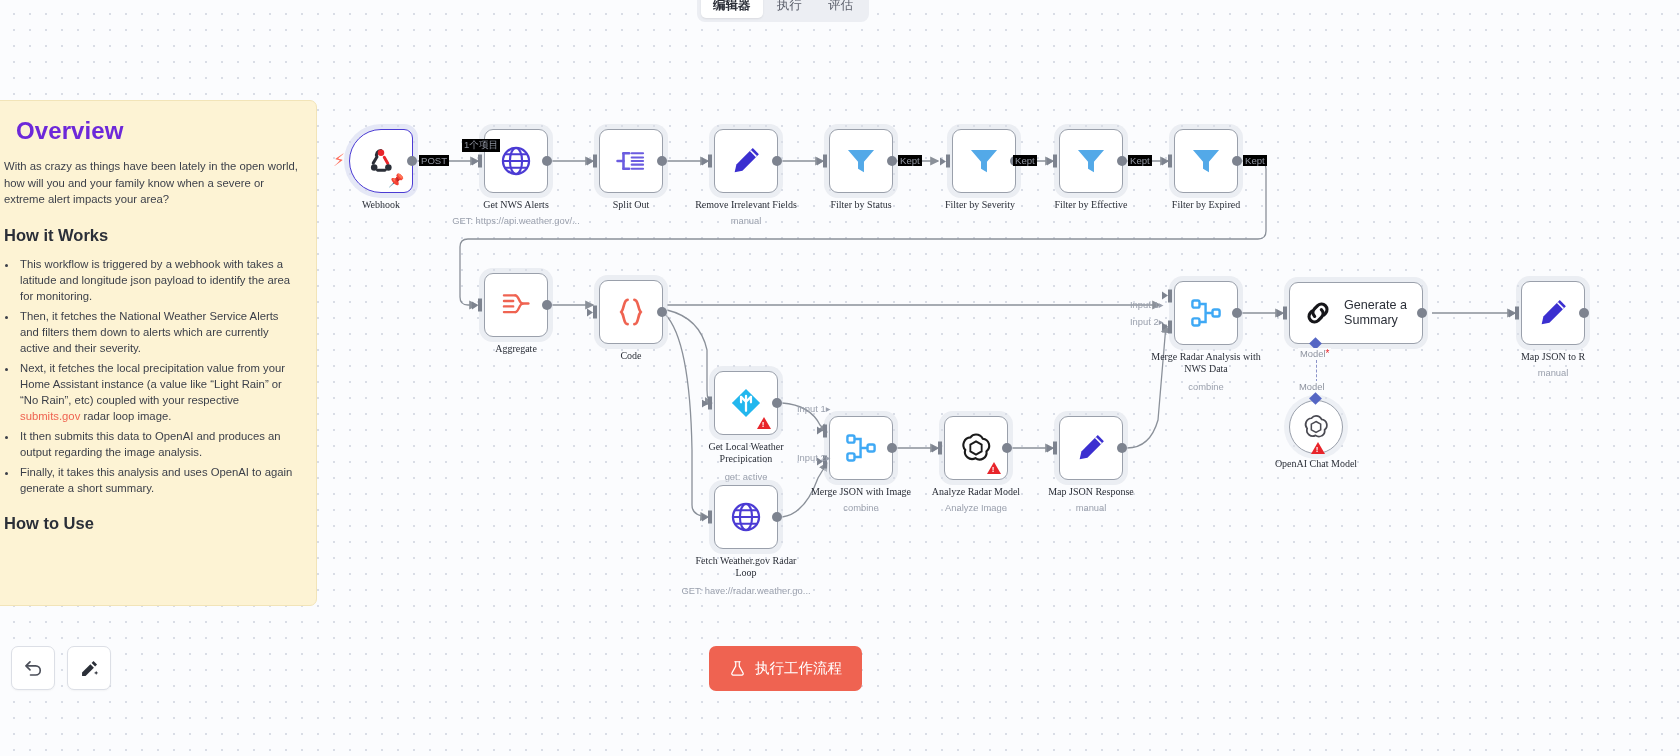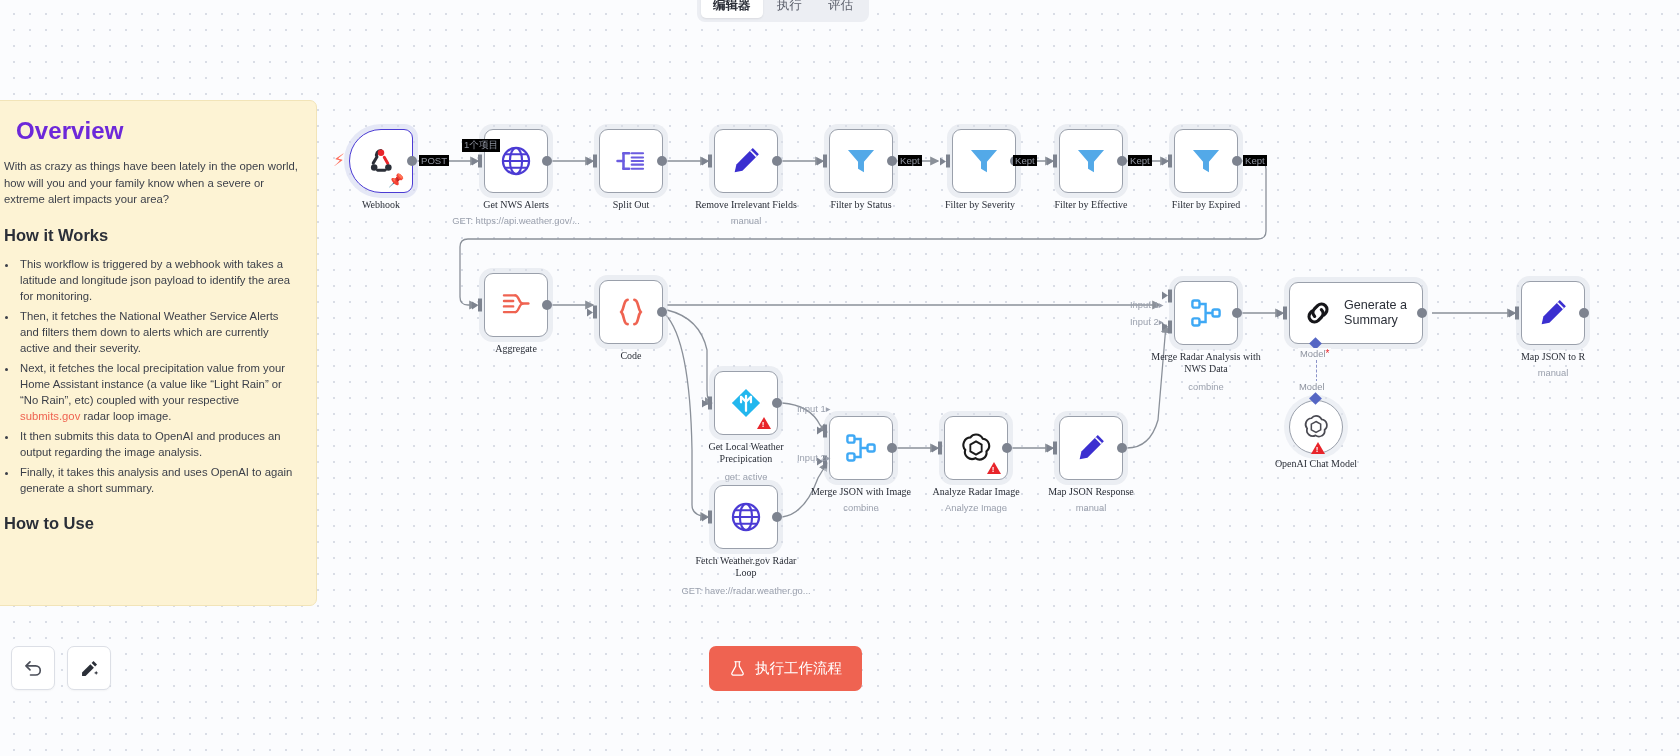--- a/index.html
+++ b/index.html
@@ -459,21 +459,21 @@
   <div class="node" style="left:944px; top:416px;">
     <div class="node-box">
       <svg width="34" height="34" viewBox="0 0 24 24">
         <path d="M12 2.5c2.1 0 3.9 1.2 4.8 3 2 .2 3.7 1.6 4.3 3.5.6 2-.1 4.1-1.7 5.4.3 2-.6 4-2.3 5-1.7 1.1-3.9 1-5.5-.2-1.8.9-4 .7-5.6-.6-1.6-1.3-2.2-3.4-1.6-5.3-1.3-1.5-1.7-3.6-.9-5.5C4.3 5.9 6.1 4.6 8.1 4.5 9.1 3.2 10.5 2.5 12 2.5z" fill="none" stroke="#1a1a1a" stroke-width="1.5"></path>
         <path d="M12 7.3l4 2.3v4.8l-4 2.3-4-2.3V9.6z" fill="none" stroke="#1a1a1a" stroke-width="1.3"></path>
       </svg>
       <span class="warn"></span>
       <span class="port-in"></span>
       <span class="port-out"></span>
     </div>
-    <div class="node-label">Analyze Radar Image</div>
+    <div class="node-label">Analyze Radar Model</div>
     <div class="node-sub" style="top:86px;">Analyze Image</div>
   </div>
 
   <div class="node" style="left:1059px; top:416px;">
     <div class="node-box">
       <svg width="34" height="34" viewBox="0 0 24 24">
         <path d="M16.8 2.9l4.3 4.3-11.6 11.6-5.5 1.2 1.2-5.5z" fill="#3b2fd0"></path>
         <path d="M15.1 4.6l4.3 4.3" stroke="#ffffff" stroke-width="1.1"></path>
       </svg>
       <span class="port-in"></span>

